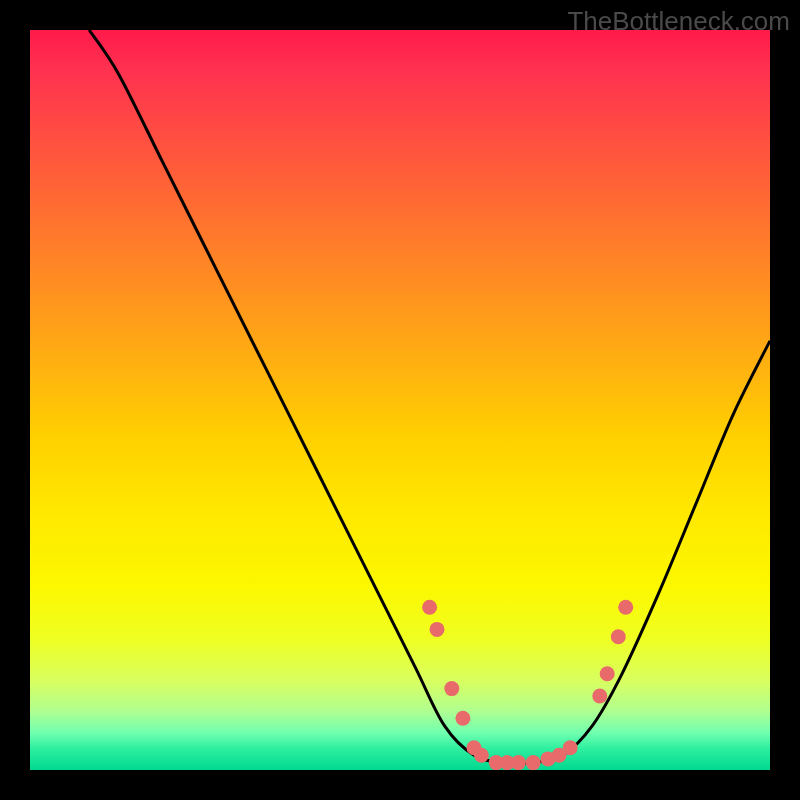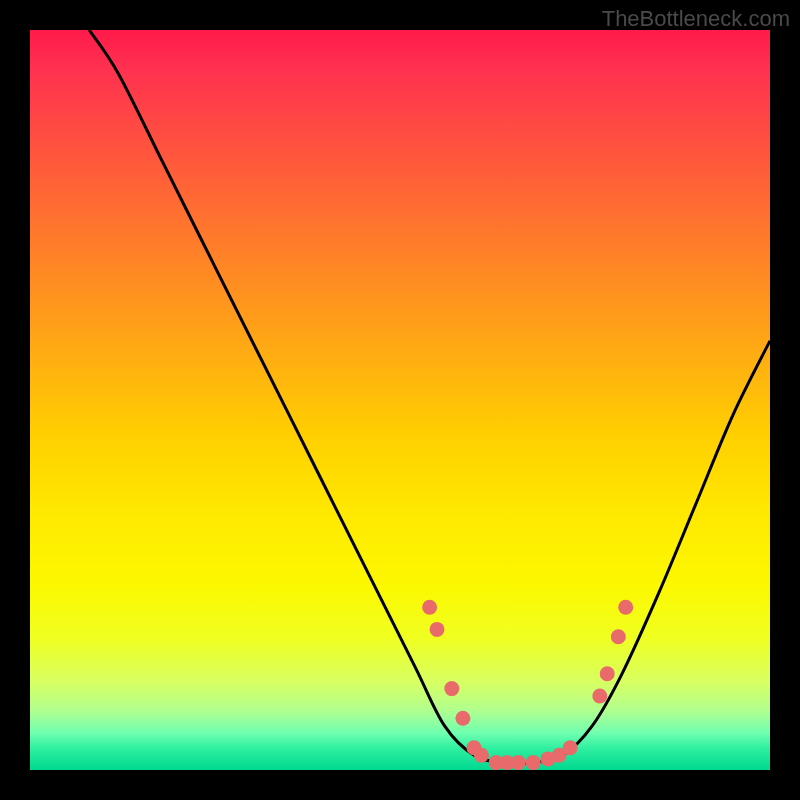--- a/index.html
+++ b/index.html
@@ -38,21 +38,21 @@
       #70ffb0 95%,
       #30f0a0 97%,
       #00d890 100%
     );
   }
   .watermark {
     position: absolute;
     top: 6px;
     right: 10px;
     color: #4a4a4a;
-    font-size: 22px;
+    font-size: 26px;
     font-weight: 500;
     z-index: 5;
     font-family: Arial, sans-serif;
   }
   svg.curve {
     position: absolute;
     left: 0;
     top: 0;
     width: 740px;
     height: 740px;

